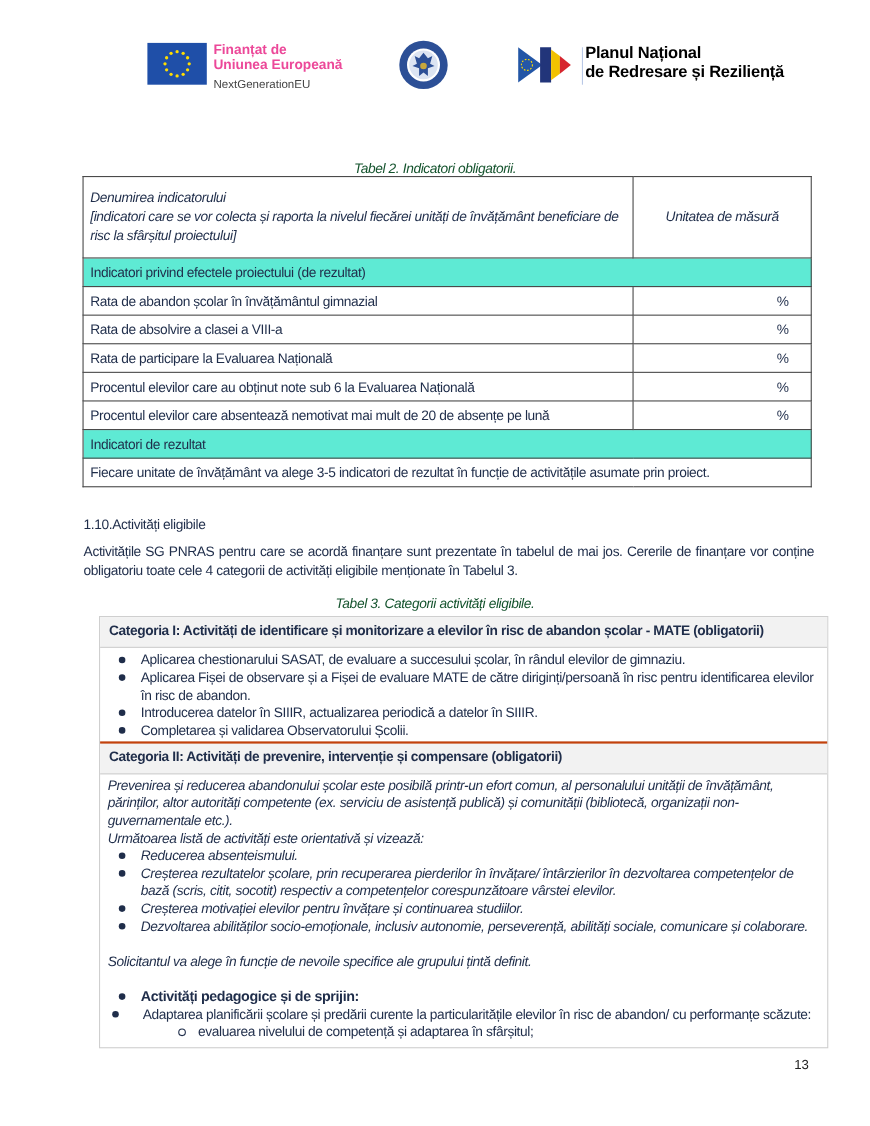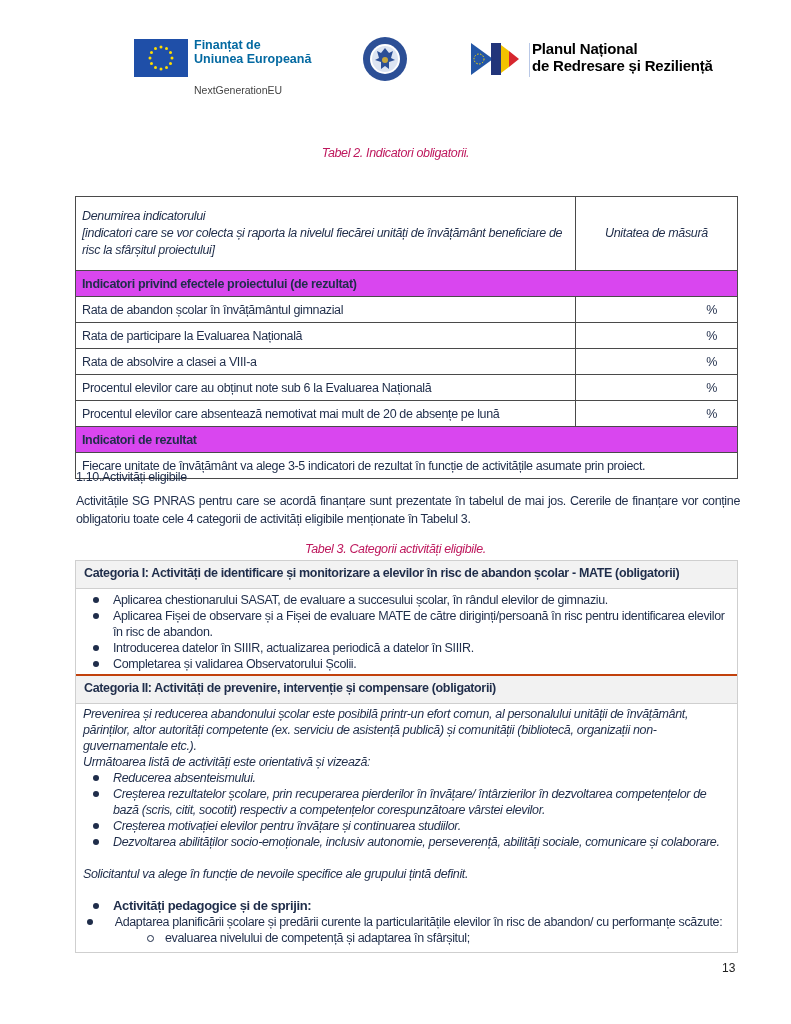--- a/index.html
+++ b/index.html
@@ -4,45 +4,45 @@
 <style>
   html, body { margin:0; padding:0; background:#ffffff; }
   body { width:791px; height:1024px; position:relative; overflow:hidden;
          font-family:"Liberation Sans", sans-serif; color:#1f2d4a; }
   .narrow { font-family:"Liberation Sans", sans-serif; letter-spacing:-0.35px; }
 
   
   .header { position:absolute; top:0; left:0; width:791px; height:100px; }
   .eu-flag { position:absolute; left:134px; top:39px; width:54px; height:38px; background:#1f4fa8; }
   .eu-text { position:absolute; left:194px; top:38px; line-height:14px; }
-  .eu-text .l1, .eu-text .l2 { font-weight:bold; color:#0369a1; font-size:12.5px; }
-  .eu-text .l3 { color:#444; font-size:10.5px; margin-top:17px; }
+  .eu-text .l1, .eu-text .l2 { font-weight:bold; color:#ec4899; font-size:12.5px; }
+  .eu-text .l3 { color:#444; font-size:10.5px; margin-top:4px; }
   .gov-seal { position:absolute; left:362px; top:36px; width:46px; height:46px; }
   .pnrr-mark { position:absolute; left:471px; top:41px; width:56px; height:36px; }
   .pnrr-divider { position:absolute; left:529px; top:43px; width:1px; height:34px; background:#b9c8e6; }
   .pnrr-text { position:absolute; left:532px; top:40px; font-size:15px; line-height:17px; color:#000000; font-weight:bold; letter-spacing:-0.2px; }
 
   
-  .caption { position:absolute; left:0; width:791px; text-align:center; font-style:italic; font-size:12.5px; color:#be185d; }
+  .caption { position:absolute; left:0; width:791px; text-align:center; font-style:italic; font-size:12.5px; color:#14532d; }
 
   
-  .t2 { position:absolute; left:75px; top:160px; width:663px; border-collapse:collapse; font-size:12.5px;margin-top:36px; }
+  .t2 { position:absolute; left:75px; top:160px; width:663px; border-collapse:collapse; font-size:12.5px; }
   .t2 td { border:1px solid #4a4a4a; padding:0 6px; color:#1f2d4a; }
   .t2 .hdr td { height:73px; font-style:italic; vertical-align:middle; line-height:17px; }
   .t2 .hdr td.unit { text-align:center; width:149px; }
-  .t2 .sec td { background:#d946ef; font-weight:bold; height:25px; }
+  .t2 .sec td { background:#5eead4; font-weight:normal; height:25px; }
   .t2 .row td { height:25px; }
   .t2 .row td.pct { text-align:right; padding-right:20px; }
 
   
   .sec-heading { position:absolute; left:76px; top:470px; font-size:12.5px; }
   .para { position:absolute; left:76px; top:492px; width:664px; font-size:12.5px; line-height:18px; text-align:justify; }
 
   
-  .t3 { position:absolute; left:75px; top:560px; width:661px; border:1px solid #cfcfcf; }
+  .t3 { position:absolute; left:90px; top:560px; width:661px; border:1px solid #cfcfcf; }
   .t3 .cat { background:#f2f2f2; font-weight:bold; font-size:12.5px; padding:5px 8px; height:17px; border-bottom:1px solid #cfcfcf; }
   .t3 .cat2 { border-top:2px solid #c2410c; }
   .t3 ul { margin:0; padding:0; list-style:none; }
   .t3 li { position:relative; font-size:12.5px; line-height:16px; padding-left:37px; }
   .t3 li .dot { position:absolute; left:17px; top:5px; width:6px; height:6px; border-radius:50%; background:#1f2d4a; }
   .t3 .body1 { padding:3px 6px 2px 0; }
   .t3 .body2 { padding:2px 6px 6px 7px; font-size:12.5px; line-height:16px; }
   .t3 .body2 .it { font-style:italic; }
   .t3 .body2 li { padding-left:30px; }
   .t3 .body2 li .dot { left:10px; }
@@ -118,25 +118,25 @@
     <td class="unit">Unitatea de măsură</td>
   </tr>
   <tr class="sec">
     <td colspan="2">Indicatori privind efectele proiectului (de rezultat)</td>
   </tr>
   <tr class="row">
     <td>Rata de abandon școlar în învățământul gimnazial</td>
     <td class="pct">%</td>
   </tr>
   <tr class="row">
-    <td>Rata de participare la Evaluarea Națională</td>
+    <td>Rata de absolvire a clasei a VIII-a</td>
     <td class="pct">%</td>
   </tr>
   <tr class="row">
-    <td>Rata de absolvire a clasei a VIII-a</td>
+    <td>Rata de participare la Evaluarea Națională</td>
     <td class="pct">%</td>
   </tr>
   <tr class="row">
     <td>Procentul elevilor care au obținut note sub 6 la Evaluarea Națională</td>
     <td class="pct">%</td>
   </tr>
   <tr class="row">
     <td>Procentul elevilor care absentează nemotivat mai mult de 20 de absențe pe lună</td>
     <td class="pct">%</td>
   </tr>

